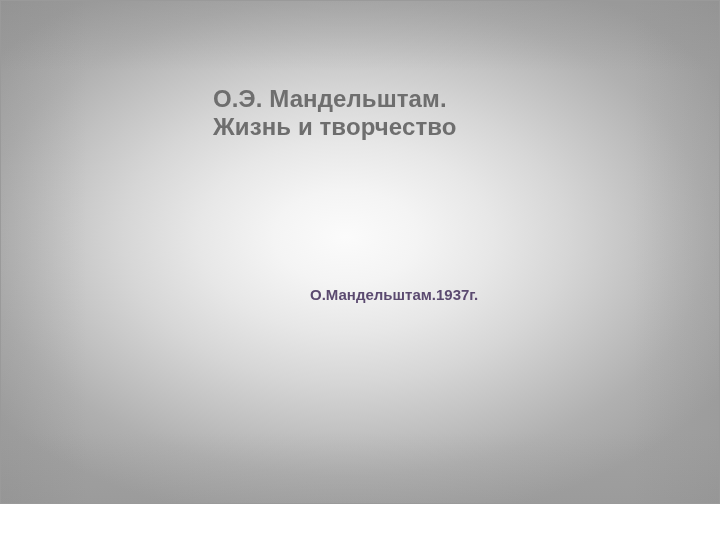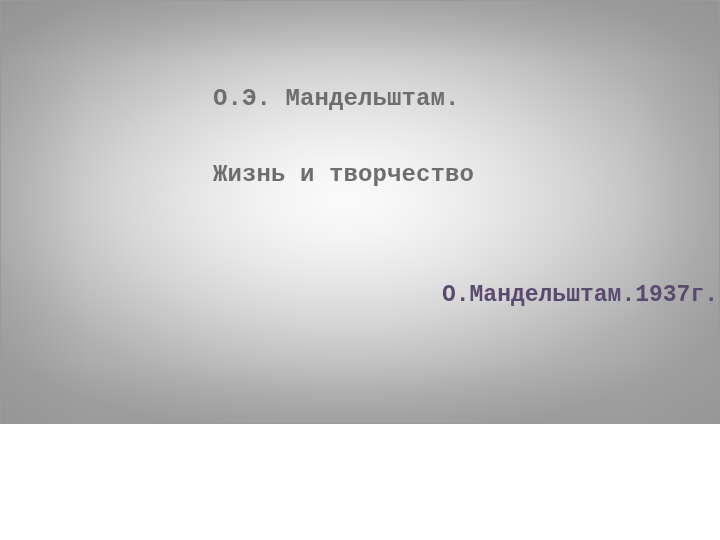--- a/index.html
+++ b/index.html
@@ -5,25 +5,25 @@
 <style>
   html, body {
     margin: 0;
     padding: 0;
     background: #FFFFFF;
   }
 
   .slide {
     position: relative;
     width: 720px;
-    height: 424px;
+    height: 504px;
     overflow: hidden;
     box-sizing: border-box;
     border: 1px solid #9a9a9a;
-    font-family: Liberation Mono, monospace;
+    font-family: Liberation Sans, sans-serif;
     
     background-color: #a3a3a3;
     background-image:
       radial-gradient(ellipse 62% 58% at 48% 47%,
         #fbfbfb 0%,
         #f4f4f4 16%,
         #e7e7e7 33%,
         #d6d6d6 50%,
         #c3c3c3 66%,
         #b0b0b0 82%,
@@ -60,45 +60,44 @@
   .title-line {
     font-size: 24px;
     font-weight: bold;
     color: #6e6e6e;
     letter-spacing: 0.1px;
     line-height: 1.18;
     white-space: nowrap;
   }
 
   .title-line.second {
-    margin-top: 48px;
   }
 
   .quote-block {
     position: absolute;
     left: 309px;
     top: 279px;
     width: 408px;
     z-index: 2;
   }
 
   .quote-body {
     font-size: 19.5px;
     font-weight: bold;
     color: #5b4a70;
     line-height: 30px;
     text-align: left;
   }
 
   .quote-attribution {
-    font-size: 23px;
+    font-size: 15px;
     font-weight: bold;
     color: #5b4a70;
     line-height: 30px;
-    text-align: right;
+    text-align: left;
     white-space: nowrap;
   }
 </style>
 </head>
 <body>
 
 <div class="slide">
 
   <div class="title-block">
     <div class="title-line">О.Э. Мандельштам.</div>

